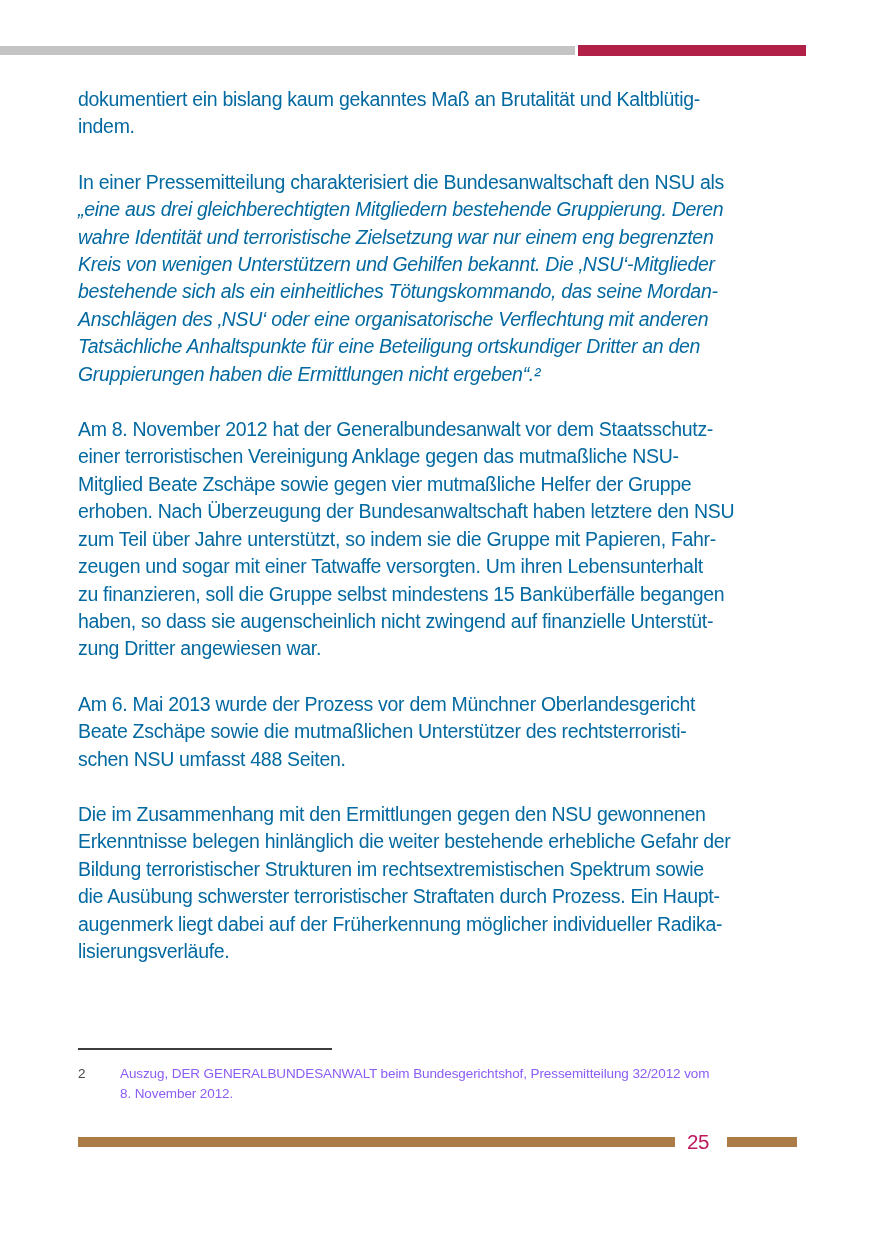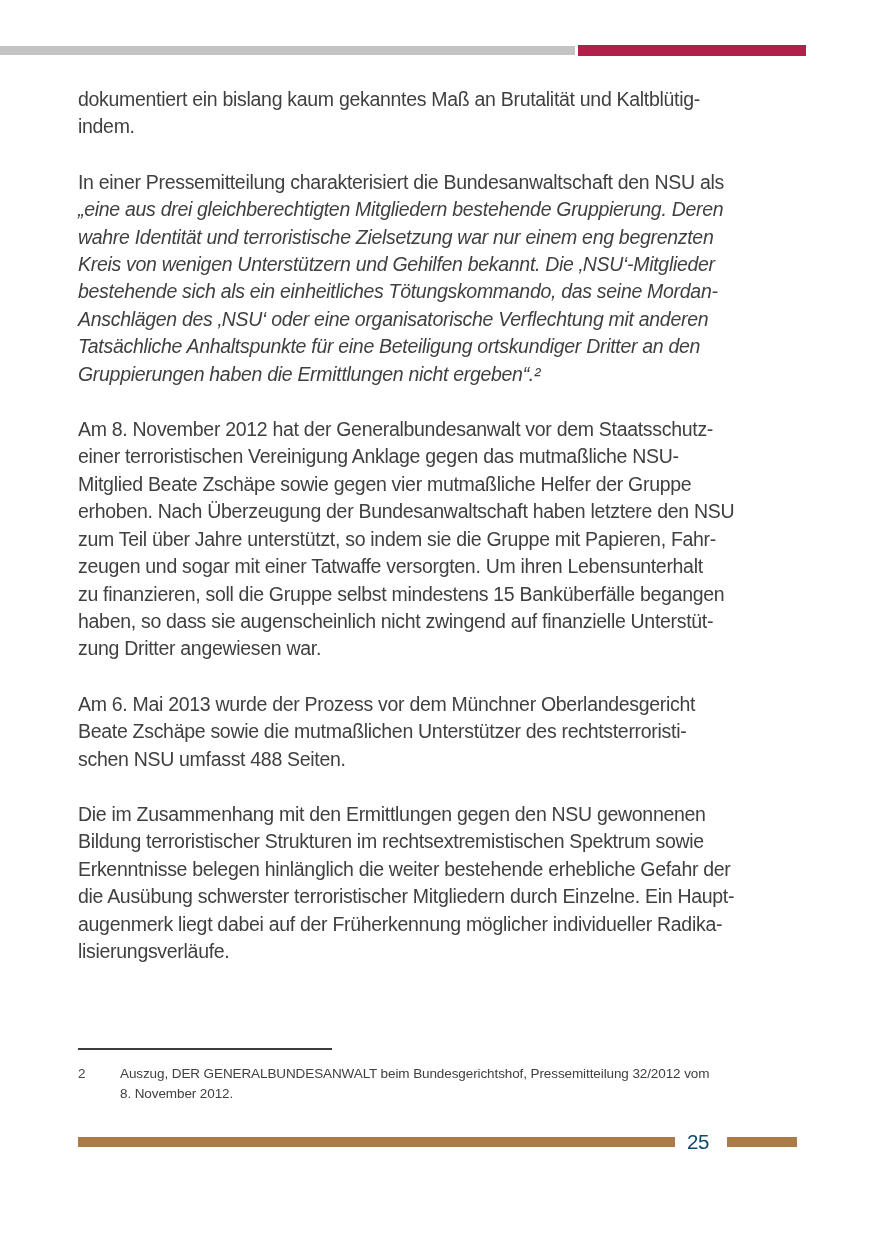--- a/index.html
+++ b/index.html
@@ -23,53 +23,53 @@
   
   .content {
     position: absolute; left: 78px; top: 86px; width: 724px;
   }
   .para { margin: 0 0 28px 0; }
   .line {
     font-size: 19.5px;
     line-height: 27.4px;
     letter-spacing: -0.3px;
     white-space: nowrap;
-    color: #404040;
+    color: #0369a1;
   }
   .line.italic { font-style: italic; }
   
   .footnote-rule {
     position: absolute; left: 78px; top: 1048px;
     width: 254px; height: 2px; background: #3c3c3c;
   }
   .footnote {
     position: absolute; left: 78px; top: 1064px; width: 700px;
   }
   .fn-marker {
     position: absolute; left: 0; top: 0;
     font-size: 13.5px; line-height: 19.5px; color: #454545;
   }
   .fn-text { margin-left: 42px; }
   .fn-line {
     font-size: 13.5px; line-height: 19.5px;
-    letter-spacing: -0.1px; color: #404040; white-space: nowrap;
+    letter-spacing: -0.1px; color: #8b5cf6; white-space: nowrap;
   }
   
   .footer-bar-long {
     position: absolute; left: 78px; top: 1137px;
     width: 597px; height: 10px;
   }
   .footer-bar-short {
     position: absolute; left: 727px; top: 1137px;
     width: 70px; height: 10px;
   }
   .page-number {
     position: absolute; left: 672px; top: 1128px; width: 52px;
     text-align: center;
-    font-size: 20.5px; line-height: 27px; color: #0c4a6e;
+    font-size: 20.5px; line-height: 27px; color: #be185d;
     letter-spacing: -0.3px;
   }
 </style>
 </head>
 <body>
 
 <div class="topbar-gray" style="background: rgb(196, 196, 196);"></div>
 <div class="topbar-red" style="background: rgb(177, 32, 71);"></div>
 
 <main class="content" id="paragraphs">
@@ -98,23 +98,23 @@
       <div class="line">haben, so dass sie augenscheinlich nicht zwingend auf finanzielle Unterstüt-</div>
       <div class="line">zung Dritter angewiesen war.</div>
     </div>
     <div class="para">
       <div class="line">Am 6. Mai 2013 wurde der Prozess vor dem Münchner Oberlandesgericht</div>
       <div class="line">Beate Zschäpe sowie die mutmaßlichen Unterstützer des rechtsterroristi-</div>
       <div class="line">schen NSU umfasst 488 Seiten.</div>
     </div>
     <div class="para">
       <div class="line">Die im Zusammenhang mit den Ermittlungen gegen den NSU gewonnenen</div>
+      <div class="line">Erkenntnisse belegen hinlänglich die weiter bestehende erhebliche Gefahr der</div>
       <div class="line">Bildung terroristischer Strukturen im rechtsextremistischen Spektrum sowie</div>
-      <div class="line">Erkenntnisse belegen hinlänglich die weiter bestehende erhebliche Gefahr der</div>
-      <div class="line">die Ausübung schwerster terroristischer Mitgliedern durch Einzelne. Ein Haupt-</div>
+      <div class="line">die Ausübung schwerster terroristischer Straftaten durch Prozess. Ein Haupt-</div>
       <div class="line">augenmerk liegt dabei auf der Früherkennung möglicher individueller Radika-</div>
       <div class="line">lisierungsverläufe.</div>
     </div>
   </main>
 
 <div class="footnote-rule"></div>
 
 <div class="footnote">
   <span class="fn-marker">2</span>
   <div class="fn-text" id="footnote-lines">

